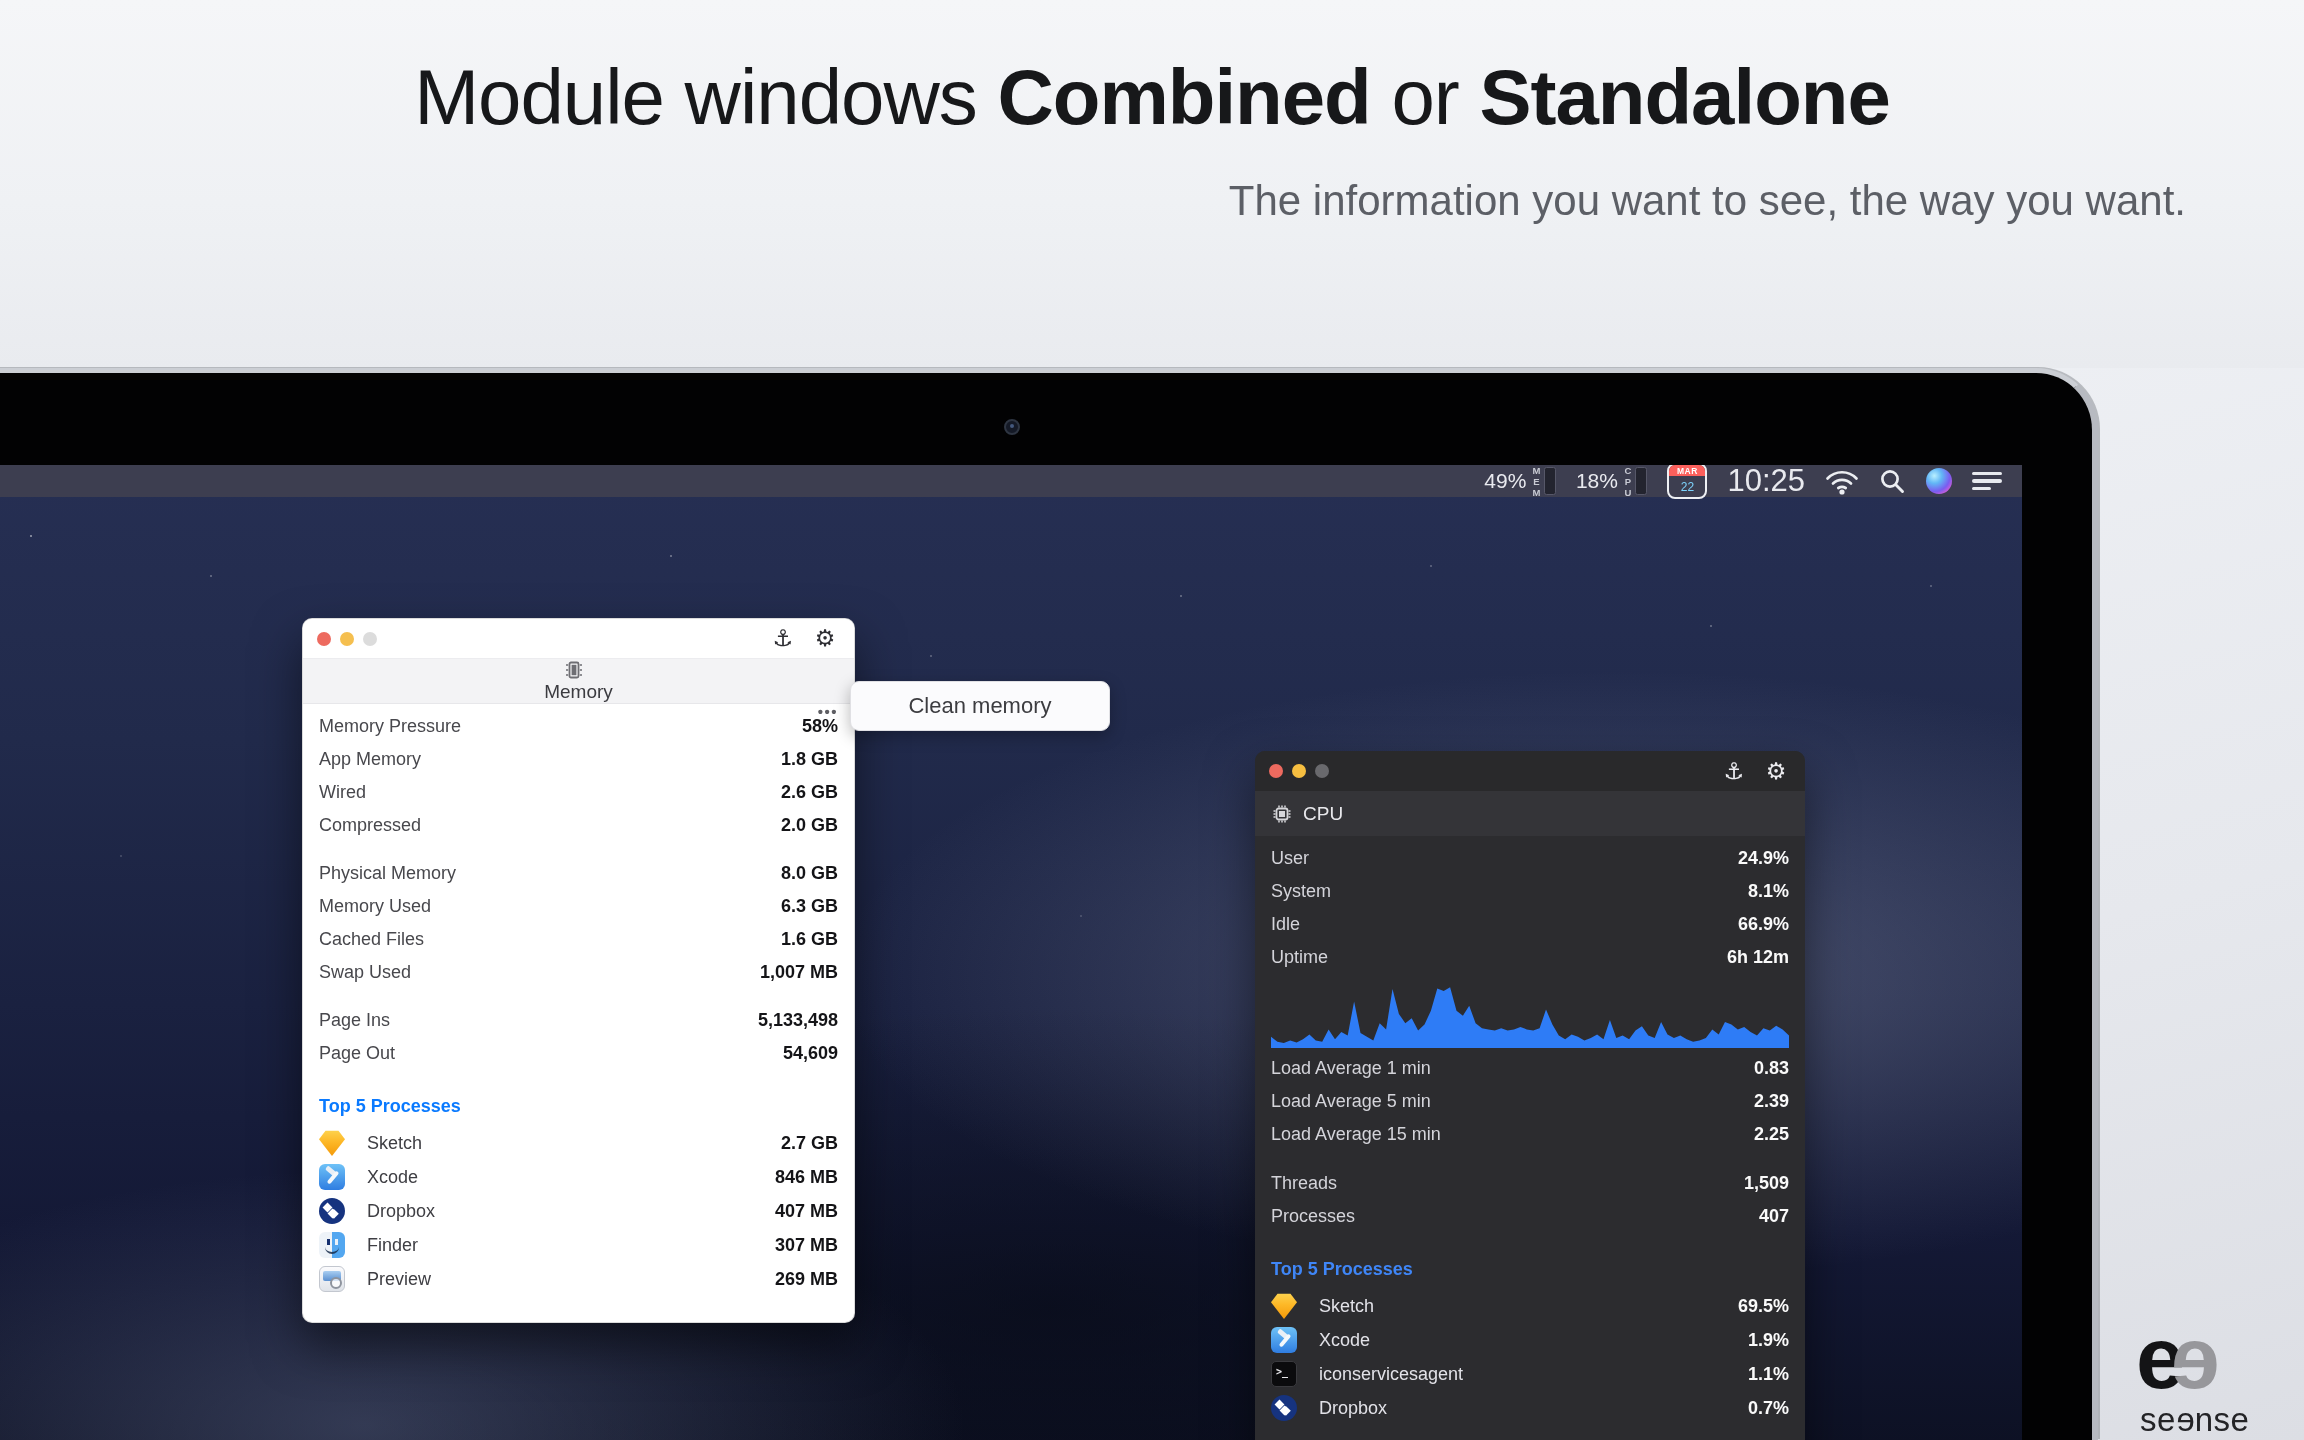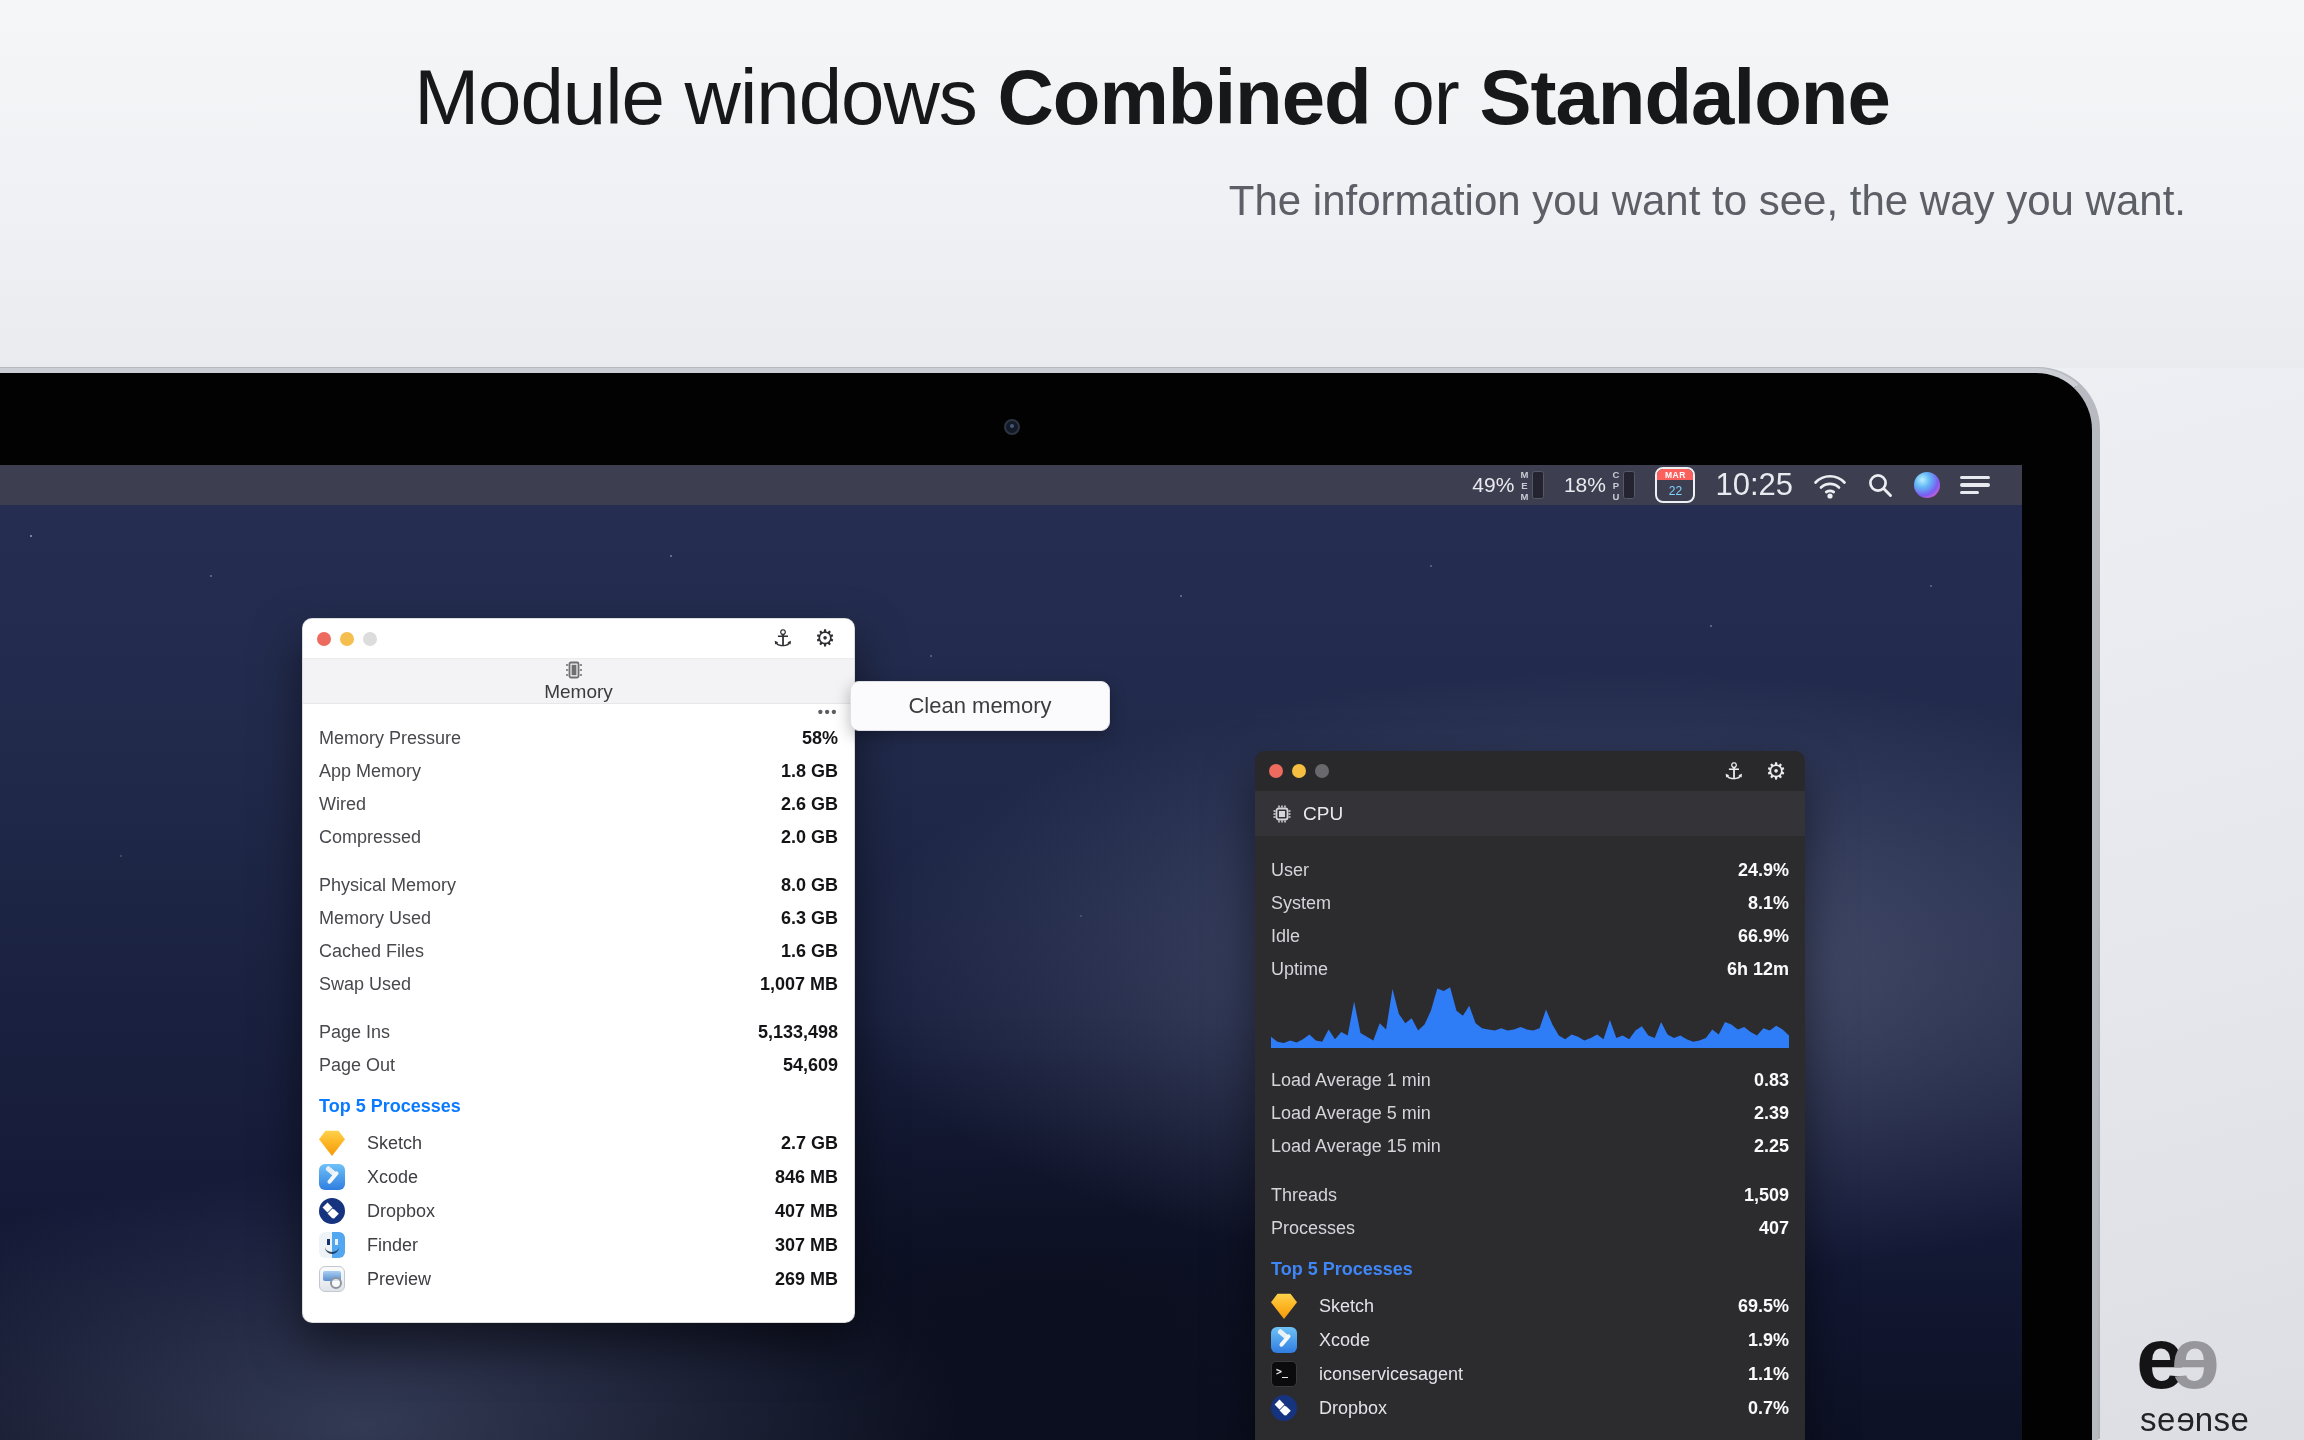--- a/index.html
+++ b/index.html
@@ -41,22 +41,22 @@
     box-shadow:180px 40px rgba(255,255,255,.35),420px 90px rgba(255,255,255,.3),
       640px 20px rgba(255,255,255,.4),900px 120px rgba(255,255,255,.3),
       1150px 60px rgba(255,255,255,.35),1400px 30px rgba(255,255,255,.3),
       1680px 90px rgba(255,255,255,.35),1900px 50px rgba(255,255,255,.3),
       300px 200px rgba(255,255,255,.25),760px 260px rgba(255,255,255,.25),
       1260px 220px rgba(255,255,255,.25),1620px 260px rgba(255,255,255,.2),
       90px 320px rgba(255,255,255,.2),520px 400px rgba(255,255,255,.18),
       1050px 380px rgba(255,255,255,.2),1500px 420px rgba(255,255,255,.18); }
 
   
-  .menubar { position:absolute; left:0; top:0; width:100%; height:40px; background:#3d3e50;
-             display:flex; align-items:center; justify-content:flex-end; padding-right:32px;
+  .menubar { position:absolute; left:0; top:0; width:100%; height:32px; background:#3d3e50;
+             display:flex; align-items:center; justify-content:flex-end; padding-right:20px;
              color:#e9eaef; font-size:21px; }
   .mb-item { display:flex; align-items:center; height:40px; margin-left:20px; }
   .mb-pct { font-size:21px; color:#e9eaef; }
   .gauge-label { writing-mode:vertical-rl; text-orientation:upright; font-size:9.5px;
                  font-weight:700; line-height:1; letter-spacing:0; color:#c9cbd4; margin:0 3px 0 5px; }
   .gauge { width:12px; height:28px; border-radius:2.5px; background:#23242f;
            border:1px solid #565768; overflow:hidden; }
   .gauge .fill { width:100%; background:#a9adbd; }
   .fill-mem { height:48%; } .fill-cpu { height:72%; }
   .calendar { width:40px; height:36px; border:2.5px solid #eef0f4; border-radius:8px;
@@ -78,21 +78,21 @@
   .titlebar { height:40px; display:flex; align-items:center; padding:0 14px; }
   .lights { display:flex; gap:9px; }
   .light { width:14px; height:14px; border-radius:50%; }
   .tb-actions { margin-left:auto; display:flex; gap:12px; }
   .tb-btn { width:30px; height:30px; display:flex; align-items:center; justify-content:center;
             font-size:23px; cursor:default; }
   .modhead { height:45px; display:flex; align-items:center; padding:0 16px; font-size:19px; }
   .modhead .chip { margin-right:10px; display:flex; }
   .more { margin-left:auto; font-size:15px; letter-spacing:1.5px; font-weight:700; }
   .body { padding:12px 16px 14px; }
-  .row { display:flex; justify-content:space-between; align-items:flex-end; height:33px; }
+  .row { display:flex; justify-content:space-between; align-items:flex-start; height:33px; }
   .grp { margin-bottom:15px; } .grp:last-child { margin-bottom:0; }
   .t5 { font-weight:700; margin:3px 0 8px; height:24px; display:flex; align-items:center; }
   .prow { display:flex; align-items:center; height:34px; gap:22px; }
   .prow .pval { margin-left:auto; }
   .val { font-weight:700; }
 
   
   .win-mem { left:302px; top:153px; width:553px; height:705px; background:#fff;
              border:1px solid rgba(0,0,0,.14); color:#48484d; }
   .win-mem .titlebar { background:#fff; border-bottom:1px solid #ececef; }

